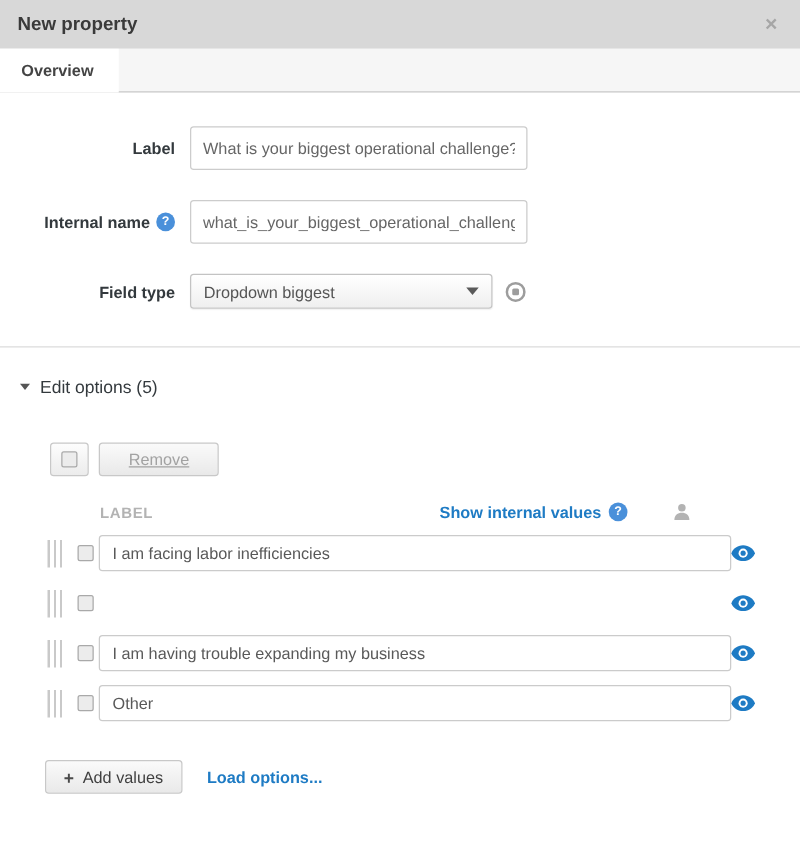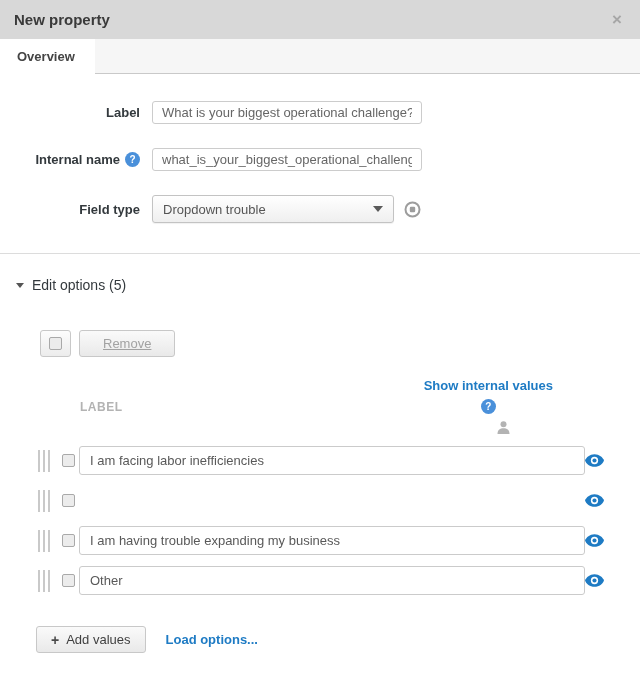--- a/index.html
+++ b/index.html
@@ -45,21 +45,21 @@
     gap: 5px; font-size: 13px; font-weight: bold; color: #33393d;
     margin-right: 12px; white-space: nowrap;
   }
   .help-icon {
     width: 15px; height: 15px; border-radius: 50%;
     background: #4a90da; color: #fff; font-size: 10px; font-weight: bold;
     display: inline-flex; align-items: center; justify-content: center;
     cursor: pointer; flex: none;
   }
   .text-input {
-    width: 270px; height: 23px;
+    width: 270px; height: 35px;
     border: 1px solid #cccccc; border-radius: 3px;
     padding: 0 9px; font-size: 13px; color: #666;
     font-family: inherit; outline: none; background: #fff;
   }
   .dropdown {
     width: 242px; height: 28px;
     border: 1px solid #c3c3c3; border-radius: 3px;
     background: linear-gradient(#ffffff, #efefef);
     box-shadow: 0 1px 1px rgba(0,0,0,0.06);
     display: flex; align-items: center; padding: 0 10px;
@@ -107,21 +107,21 @@
   }
   .btn-remove { padding: 0 23px; color: #a2a2a2; text-decoration: underline; }
 
   .table-header {
     margin-top: 21px; display: flex; align-items: center;
     padding-left: 80px; padding-right: 87px;
   }
   .col-label-header {
     font-size: 12px; font-weight: bold; color: #b3b3b3; letter-spacing: 0.5px;
   }
-  .th-right { margin-left: auto; display: flex; align-items: center; gap: 6px; flex-direction: column; }
+  .th-right { margin-left: auto; display: flex; align-items: center; gap: 6px; }
   .show-internal-link {
     font-size: 13px; font-weight: bold; color: #1e7bc4; cursor: pointer;
     white-space: nowrap;
   }
   .person-icon { margin-left: 30px; display: inline-flex; }
 
   .option-rows { margin-top: 11px; }
   .option-row {
     display: flex; align-items: center;
     margin: 0 0 11px 38px; height: 29px;
@@ -178,21 +178,21 @@
       <span class="help-icon">?</span>
     </div>
     <input class="text-input" type="text" value="what_is_your_biggest_operational_challenge" style="">
   </div>
 
   <div class="form-row">
     <div class="form-label">
       <span>Field type</span>
     </div>
     <div class="dropdown">
-      <span>Dropdown trouble</span>
+      <span>Dropdown biggest</span>
       <span class="caret-down"></span>
     </div>
     <span class="preview-icon-disabled">
       <svg width="17" height="17" viewBox="0 0 17 17">
         <circle cx="8.5" cy="8.5" r="7" fill="none" stroke="#9d9d9d" stroke-width="2"></circle>
         <rect x="5.8" y="5.8" width="5.4" height="5.4" rx="1.2" fill="#9d9d9d"></rect>
       </svg>
     </span>
   </div>
 

